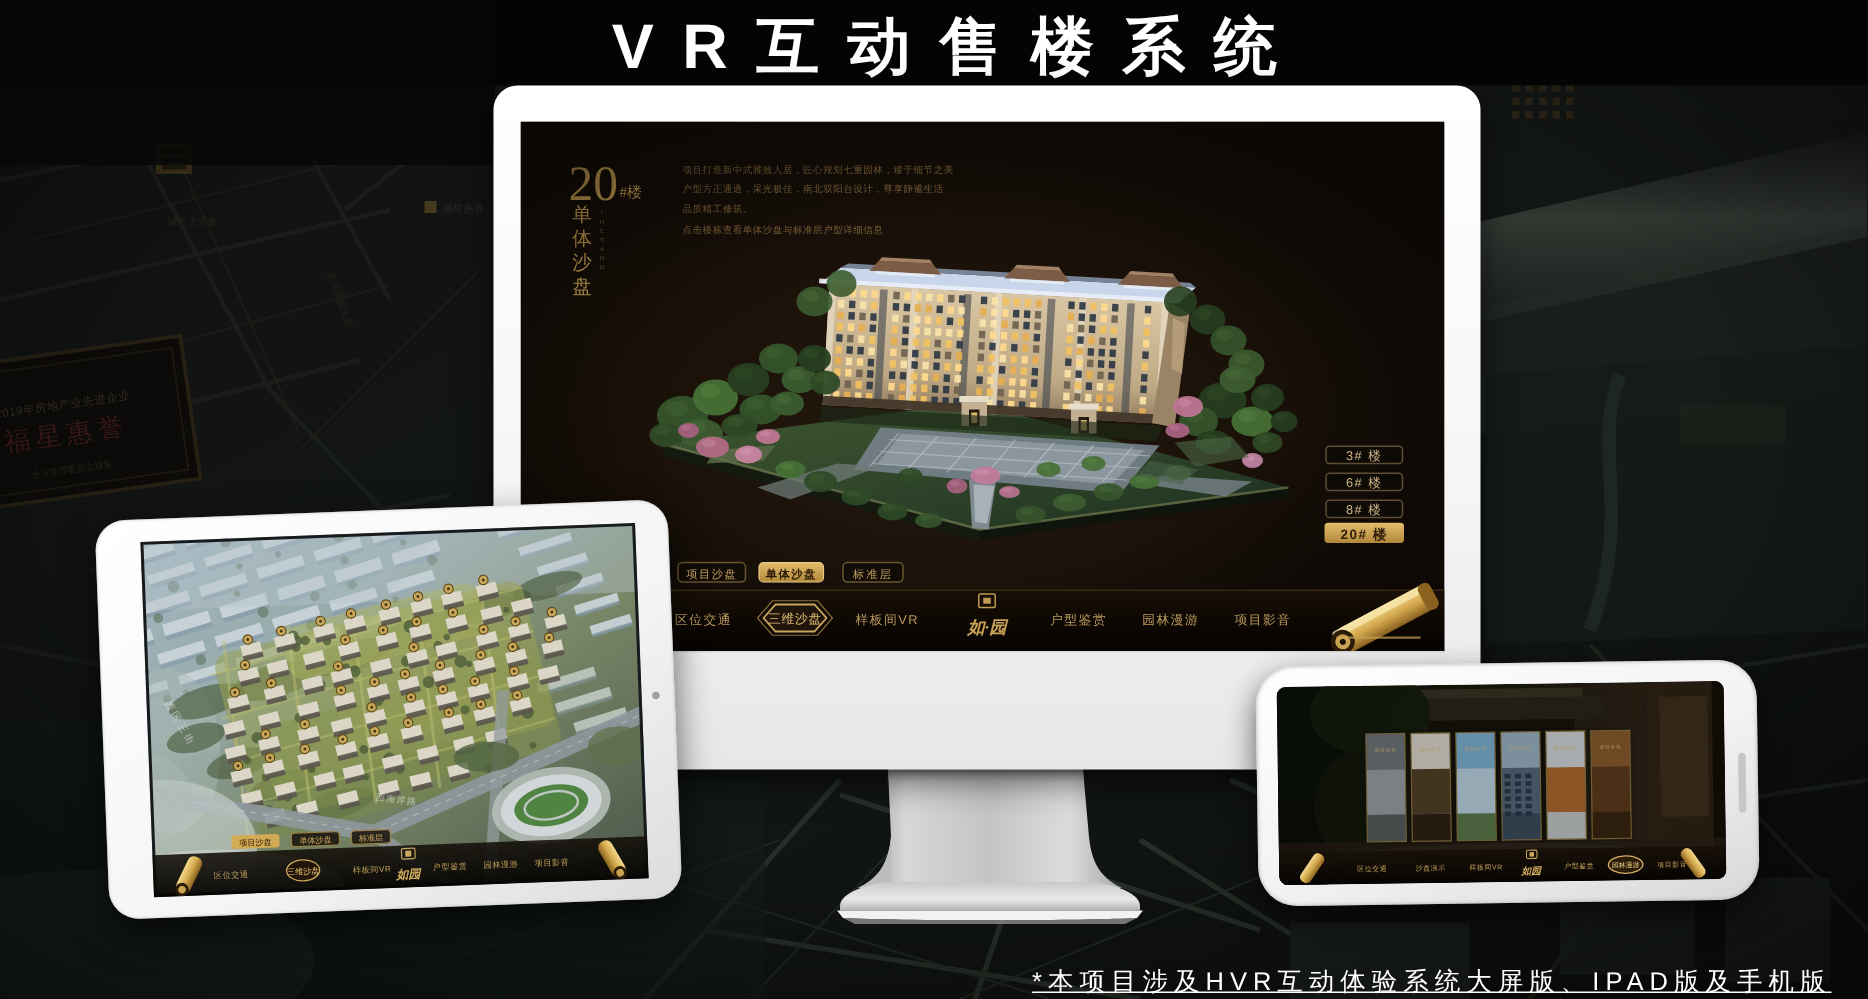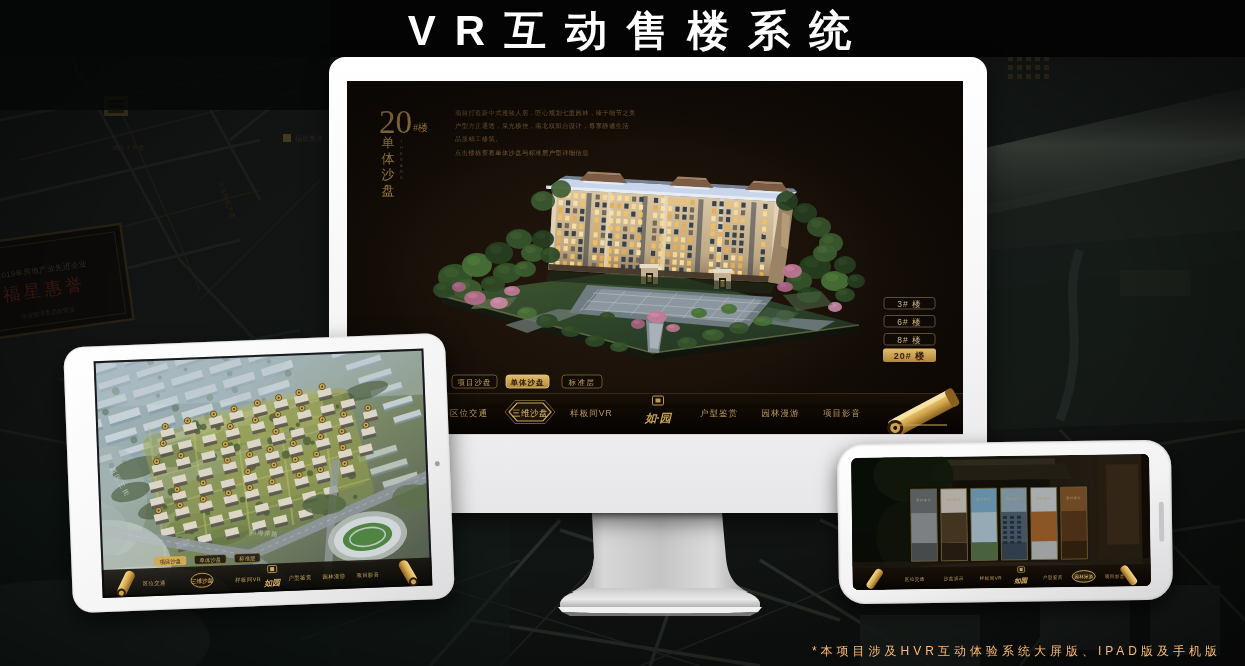--- a/index.html
+++ b/index.html
@@ -1297,13 +1297,13 @@
 <text x="262" y="123.5">项目影音</text>
 </g>
 <ellipse cx="231" cy="121.5" rx="11.5" ry="5.8" fill="#2a1c08" stroke="#d4af62" stroke-width="0.9"></ellipse>
 <text x="231" y="123.3" font-size="4.6" fill="#ecd08c" text-anchor="middle">园林漫游</text>
 <rect x="165" y="111" width="7" height="5.5" rx="1" fill="none" stroke="#c9a85c" stroke-width="0.7"></rect>
 <rect x="167" y="112.3" width="3" height="3" fill="#c9a85c"></rect>
 <text x="168" y="127" font-size="6.5" fill="#d4af62" text-anchor="middle" font-family="Liberation Serif,serif" font-weight="bold" font-style="italic">如园</text>
 </svg>
 </div>
 
-<div class="abs" style="right:24px;top:643px;color:#fdba74;font-size:12px;letter-spacing:4px;">*本项目涉及HVR互动体验系统大屏版、IPAD版及手机版</div>
+<div class="abs" style="right:24px;top:643px;color:#ffffff;font-size:17px;letter-spacing:4px;text-decoration:underline;">*本项目涉及HVR互动体验系统大屏版、IPAD版及手机版</div>
 
 </body></html>

